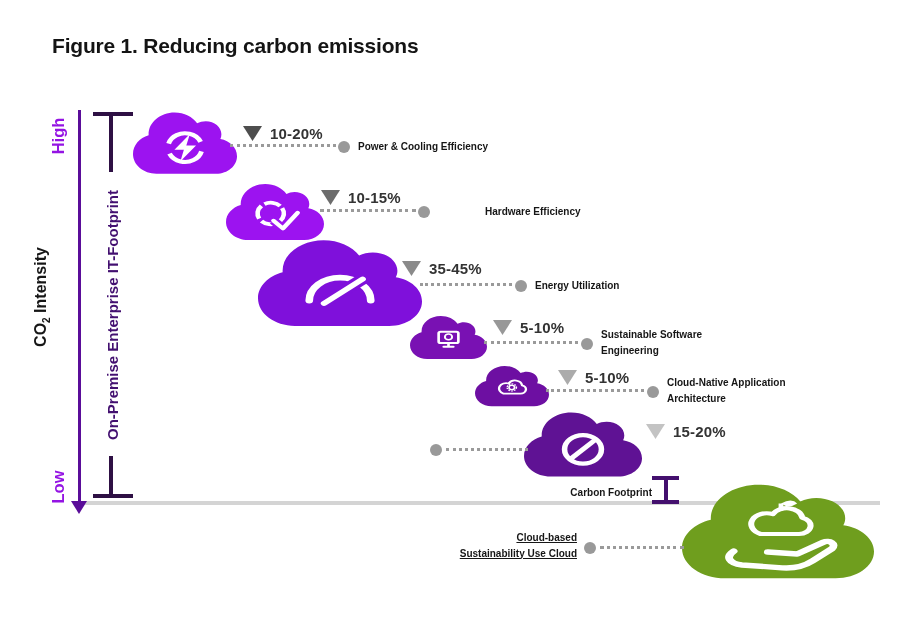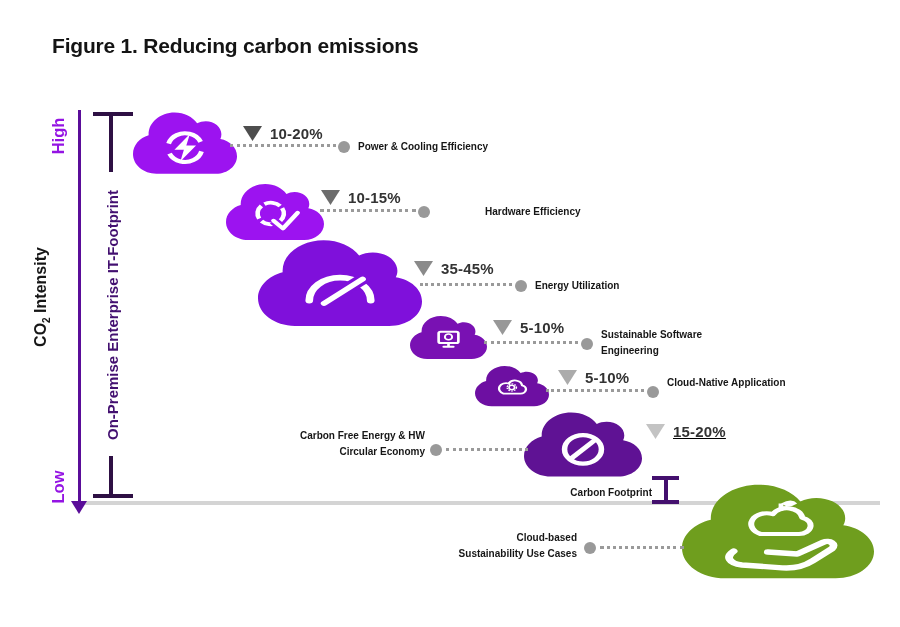--- a/index.html
+++ b/index.html
@@ -141,21 +141,21 @@
       </svg>
     <span class="pct">10-15%</span>
   </div>
   <div class="abs dotline" style="left:320px;top:209px;width:96px;"></div>
   <div class="abs dot" style="left:418px;top:206px;"></div>
   <div class="abs lbl" style="left:438px;top:204px;margin-left:47px;">
     <span>Hardware Efficiency</span>
       <span></span>
   </div>
 
-  <div class="abs badge" style="left:414px;top:260px;">
+  <div class="abs badge" style="left:402px;top:260px;">
     <svg width="19" height="15">
         <polygon points="0,0 19,0 9.5,15" fill="#8A8A8A"></polygon>
       </svg>
     <span class="pct">35-45%</span>
   </div>
   <div class="abs dotline" style="left:420px;top:283px;width:92px;"></div>
   <div class="abs dot" style="left:515px;top:280px;"></div>
   <div class="abs lbl" style="left:535px;top:278px;">
     <span>Energy Utilization</span>
       <span></span>
@@ -177,42 +177,39 @@
   <div class="abs badge" style="left:558px;top:369px;">
     <svg width="19" height="15">
         <polygon points="0,0 19,0 9.5,15" fill="#ABABAB"></polygon>
       </svg>
     <span class="pct">5-10%</span>
   </div>
   <div class="abs dotline" style="left:546px;top:389px;width:98px;"></div>
   <div class="abs dot" style="left:647px;top:386px;"></div>
   <div class="abs lbl" style="left:667px;top:375px;">
     <span>Cloud-Native Application</span>
-  </div>
-
-  <div class="abs badge" style="left:646px;top:423px;text-decoration:underline;">
+      <span>Architecture</span>
+  </div>
+
+  <div class="abs badge" style="left:646px;top:423px;">
     <svg width="19" height="15">
         <polygon points="0,0 19,0 9.5,15" fill="#C3C3C3"></polygon>
       </svg>
     <span class="pct">15-20%</span>
-  </div>
-  <div class="abs lbl right" style="right:475px;top:428px;">
-    <span>Carbon Free Energy &amp; HW</span>
-      <span>Circular Economy</span>
   </div>
   <div class="abs dot" style="left:430px;top:444px;"></div>
   <div class="abs dotline" style="left:446px;top:448px;width:82px;"></div>
 
   <div class="abs lbl" style="right:248px;top:485px;">
     <span>Carbon Footprint</span>
   </div>
   <div class="abs ibeam-bar" style="left:652px;top:476px;width:27px;height:4px;"></div>
   <div class="abs ibeam-bar" style="left:664px;top:478px;width:4px;height:26px;"></div>
   <div class="abs ibeam-bar" style="left:652px;top:500px;width:27px;height:4px;"></div>
 
-  <div class="abs lbl right" style="right:323px;top:530px;">
+  <div class="abs lbl right" style="right:323px;top:530px;text-decoration:underline;">
     <span>Cloud-based</span>
-      <span>Sustainability Use Cases</span>
+      <span>Sustainability Use Cloud</span>
   </div>
   <div class="abs dot" style="left:584px;top:542px;"></div>
   <div class="abs dotline" style="left:600px;top:546px;width:84px;"></div>
 
 </div>
 
 </body></html>

